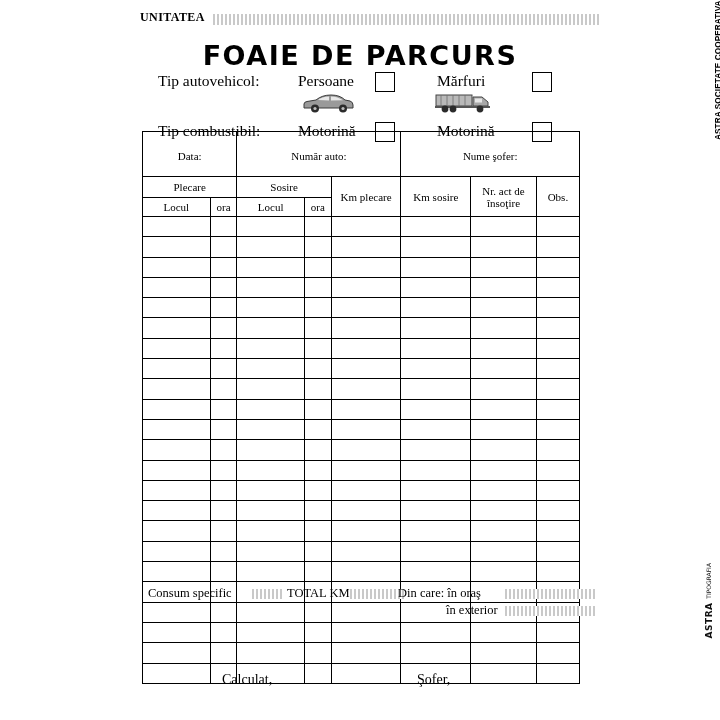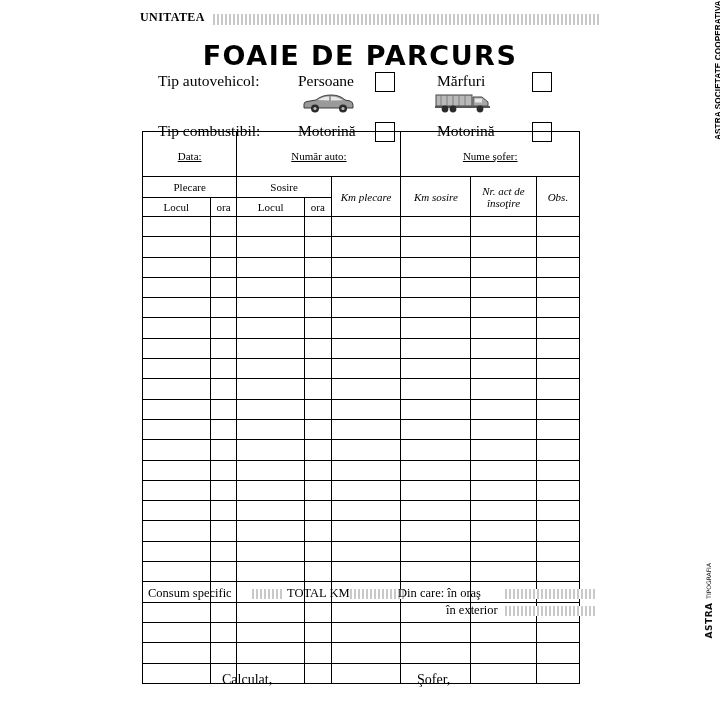--- a/index.html
+++ b/index.html
@@ -122,26 +122,26 @@
     text-align: center;
     vertical-align: middle;
   }
   .hdr-top td {
     height: 44px;
     text-align: left;
     padding-left: 6px;
     vertical-align: top;
     font-size: 12.5px;
   }
-  .hdr-top td span { display: inline-block; padding-top: 4px; text-decoration: underline; }
+  .hdr-top td span { display: inline-block; padding-top: 4px; }
   .hdr-group td { height: 20px; font-size: 11.5px; }
   .hdr-sub td { height: 18px; font-size: 11px; }
   .body-row td { height: 19.3px; }
 
-  .grp-2 { font-size: 11.5px; font-style: italic; }
+  .grp-2 { font-size: 11.5px; }
 
   
   .bottom {
     position: absolute;
     left: 142px;
     top: 586px;
     width: 460px;
     font-size: 12.5px;
   }
   .brow {

